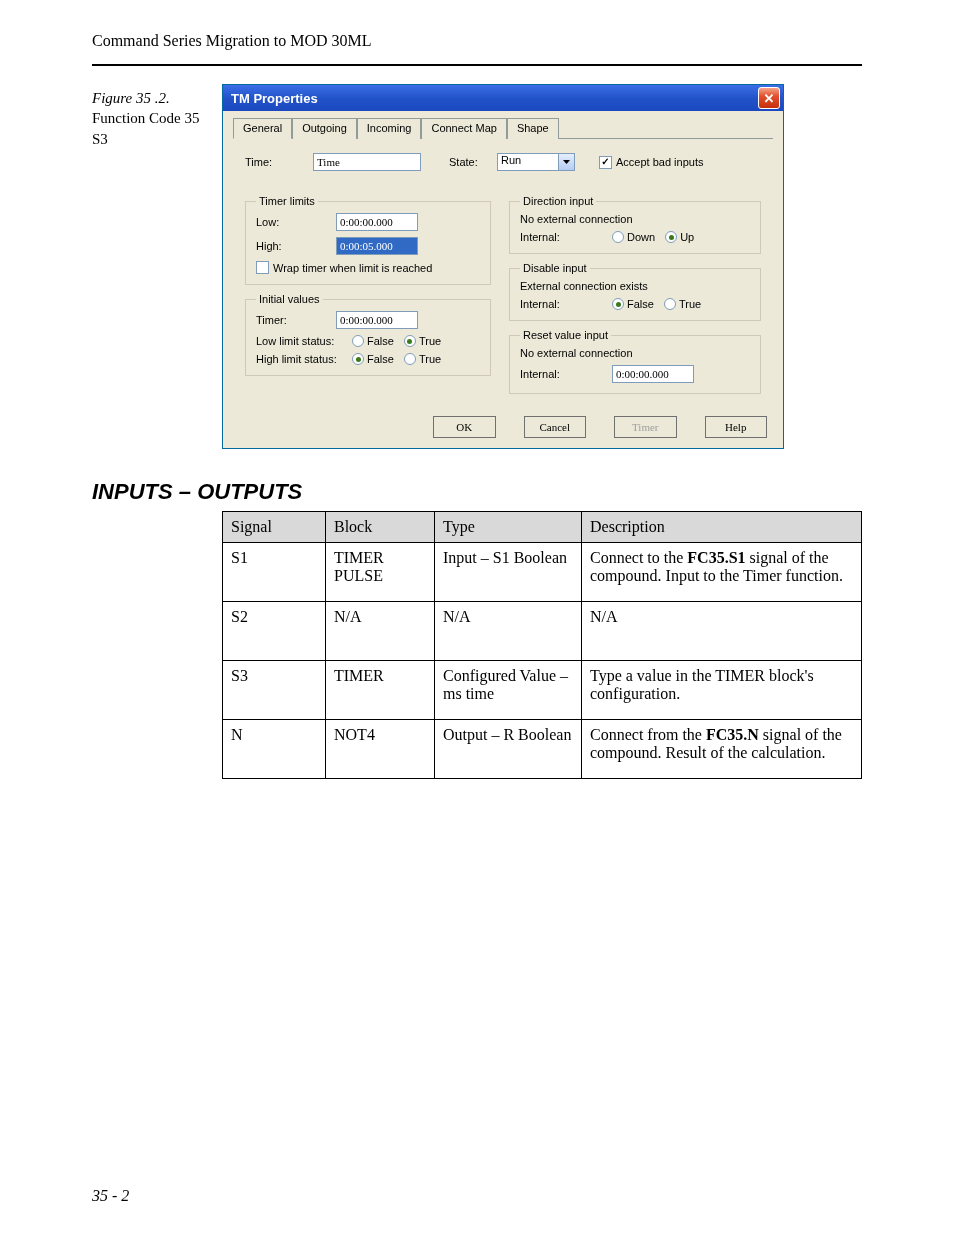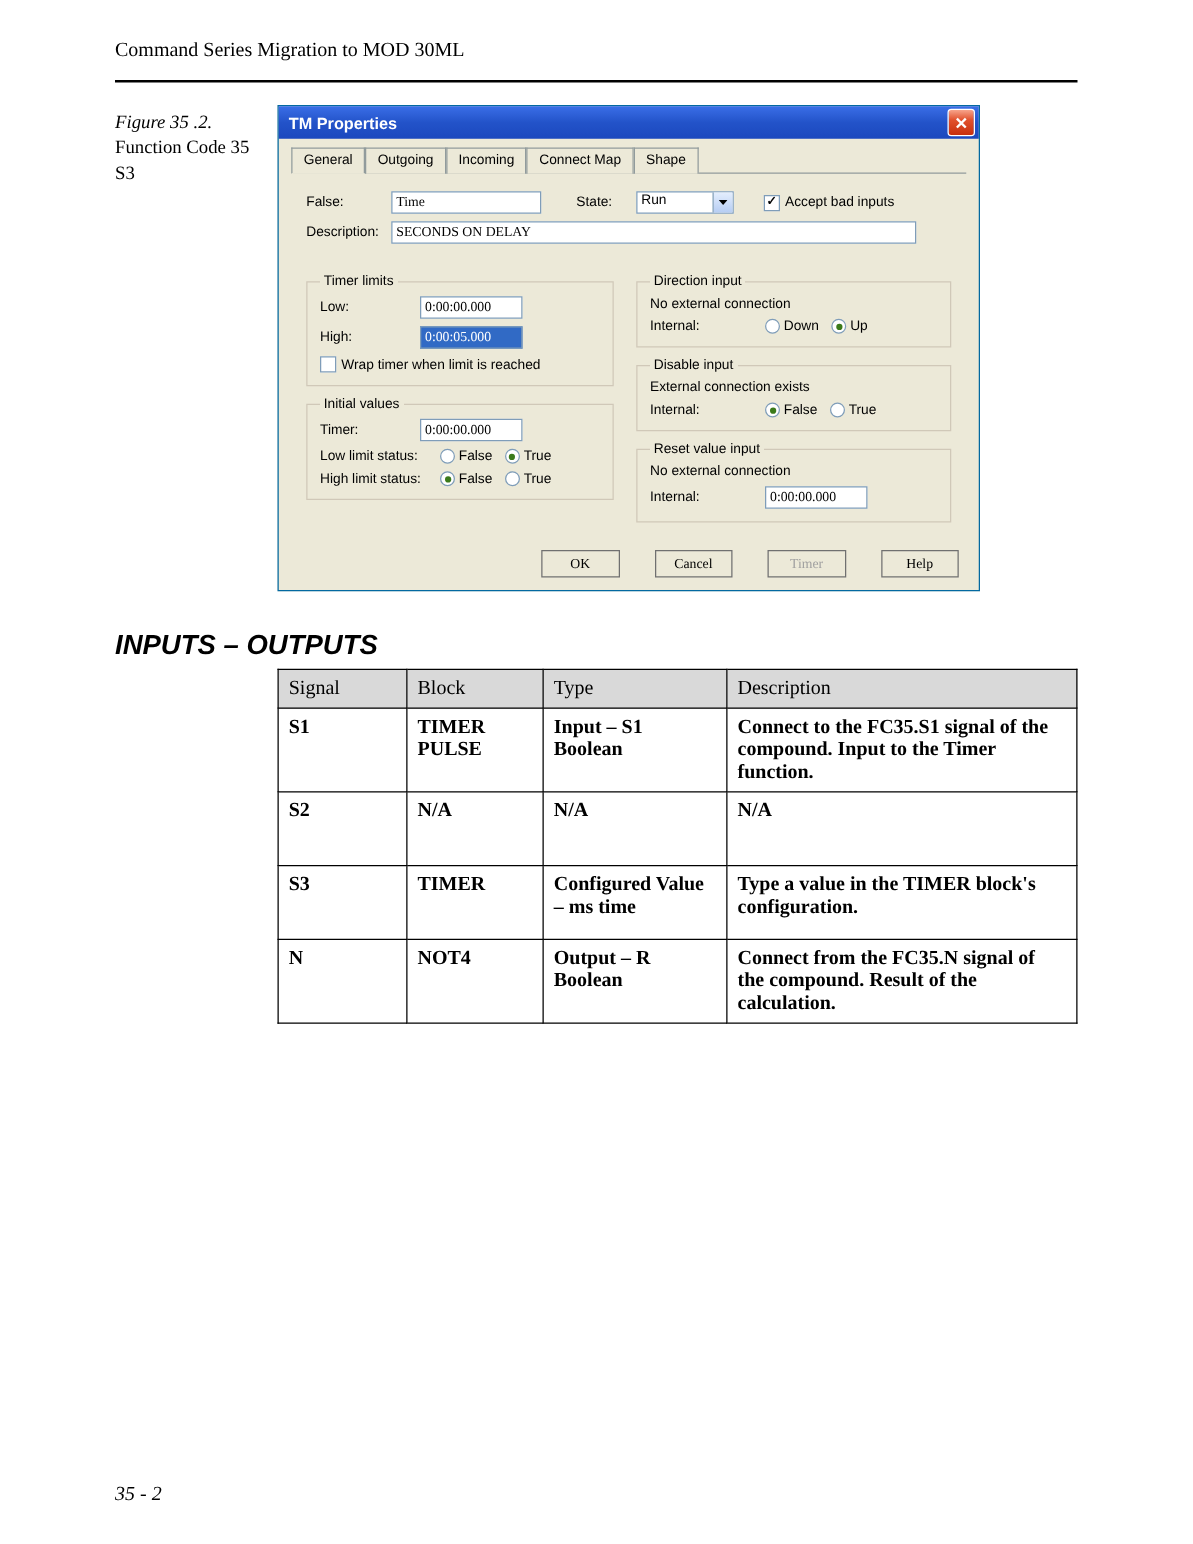--- a/index.html
+++ b/index.html
@@ -105,21 +105,21 @@
   .section-title {
     font-family: Arial, sans-serif; font-style: italic; font-weight:bold; font-size:22px;
     margin: 30px 0 6px 0;
   }
   
   table.io {
     border-collapse: collapse; width: 640px; margin-left:130px;
     font-family: "Times New Roman", serif; font-size:16px;
   }
   table.io th, table.io td {
-    border:1px solid #000; padding:6px 8px; text-align:left; vertical-align:top;font-weight:bold;
+    border:1px solid #000; padding:6px 8px; text-align:left; vertical-align:top;
   }
   table.io th { background:#d9d9d9; font-weight:normal; }
   table.io td.h60 { height:46px; }
   .page-num { position:absolute; bottom:30px; left:92px; font-style:italic; font-size:16px; }
 </style>
 </head>
 <body>
 
 <div class="page">
   <div class="doc-header-line1">Command Series Migration to MOD 30ML</div>
@@ -144,39 +144,35 @@
           <div class="tab active">General</div>
           <div class="tab">Outgoing</div>
           <div class="tab">Incoming</div>
           <div class="tab">Connect Map</div>
           <div class="tab">Shape</div>
         </div>
 
         <div class="form-area">
 
           <div class="row">
-            <span class="lbl" style="width:68px">False:</span>
-            <input class="textin" style="width: 120px;" value="Time">
+            <span class="lbl" style="width:68px">Time:</span>
+            <input class="textin" style="width: 108px;" value="Time">
             <span class="lbl" style="width:48px;margin-left:28px">State:</span>
             <div class="dropdown" style="width:78px">
               <span class="val">Run</span>
               <span class="arr">
                 <svg viewBox="0 0 7 4">
                     <polygon points="0,0 7,0 3.5,4" fill="#000"></polygon>
                   </svg>
               </span>
             </div>
             <label class="chkbox" style="margin-left:24px">
               <span class="box checked"></span>
               <span>Accept bad inputs</span>
             </label>
-          </div>
-          <div class="row">
-            <span class="lbl" style="width:68px">Description:</span>
-            <input class="textin" style="width: 420px;" value="SECONDS ON DELAY">
           </div>
 
           <div style="height:18px"></div>
 
           <div class="two-col">
             <div class="colL">
               <fieldset class="win-fs">
                 <legend>Timer limits</legend>
                 <div class="row">
                   <span class="lbl" style="width:80px">Low:</span>

